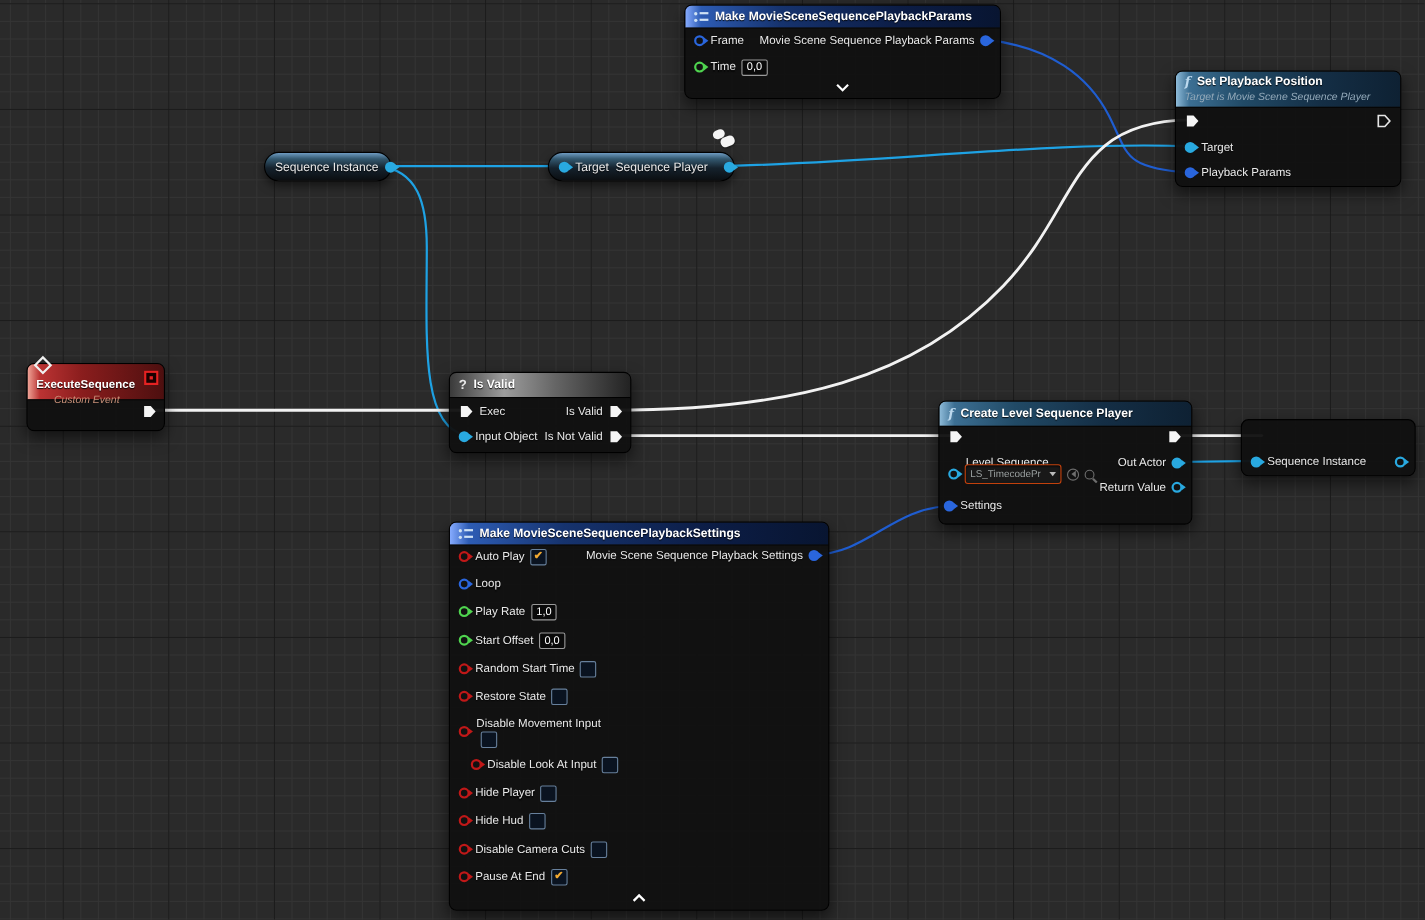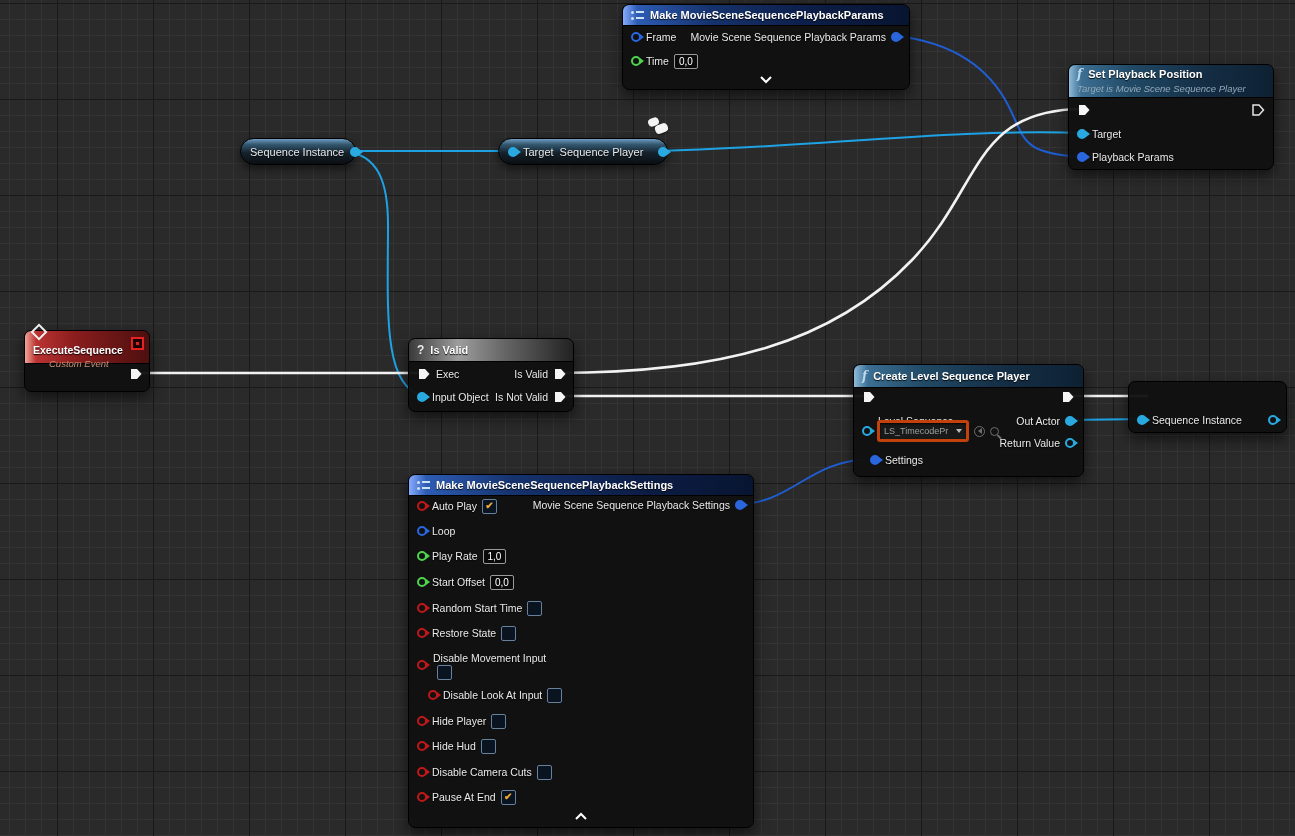--- a/index.html
+++ b/index.html
@@ -70,21 +70,21 @@
         display:flex;align-items:center;justify-content:center;
         color:#f0a830;font-size:10px;font-weight:bold;line-height:1;}
   .chev{position:absolute;left:50%;transform:translateX(-50%);}
   
   .pill{position:absolute;height:27px;border-radius:14px;border:1px solid #000;
         background:linear-gradient(180deg,#6f9cc2 0%,#33586f 22%,#15222d 55%,#0b0e11 100%);
         box-shadow:0 4px 9px rgba(0,0,0,0.5);display:flex;align-items:center;
         padding:0 9px;gap:6px;box-sizing:border-box;}
   .pill .plabel{font-size:11px;}
   
-  .dropdown{height:16px;width:78px;background:#191919;border:3px solid #c2410c;border-radius:3px;
+  .dropdown{height:16px;width:78px;background:#191919;border:1px solid #c2410c;border-radius:3px;
         color:#9aa0a0;font-size:9px;display:flex;align-items:center;justify-content:space-between;
         padding:0 4px;box-shadow:inset 0 1px 2px rgba(0,0,0,0.8);}
   .dd-caret{width:0;height:0;border-left:3.5px solid transparent;border-right:3.5px solid transparent;
         border-top:4px solid #bbb;}
   .icon-use{width:11px;height:11px;border:1.5px solid #6e6e6e;border-radius:50%;box-sizing:border-box;
         display:flex;align-items:center;justify-content:center;}
   .icon-use::after{content:'';border-right:4px solid #6e6e6e;border-top:3px solid transparent;border-bottom:3px solid transparent;}
   .icon-mag{position:relative;width:9px;height:9px;border:1.5px solid #6e6e6e;border-radius:50%;box-sizing:border-box;}
   .icon-mag::after{content:'';position:absolute;width:5px;height:1.5px;background:#6e6e6e;
         transform:rotate(45deg);left:6px;top:8px;}
@@ -254,21 +254,21 @@
     <span class="icon-mag"></span>
   </div>
   <div class="prow right" style="right:8px;top:48px;">
     <span class="plabel">Out Actor</span>
     <span class="pin c-obj filled"></span>
   </div>
   <div class="prow right" style="right:8px;top:70px;">
     <span class="plabel">Return Value</span>
     <span class="pin c-obj"></span>
   </div>
-  <div class="prow" style="left:16px;top:87px;align-items:center;">
+  <div class="prow" style="left:4px;top:87px;align-items:center;">
     <span class="pin c-struct filled"></span>
     <span class="plabel">Settings</span>
   </div>
 </div>
 
 <div class="node" style="left:1128px;top:381px;width:157px;height:50px;">
   <div class="prow" style="left:8px;top:30px;width:141px;">
     <span class="pin c-obj filled"></span>
     <span class="plabel" style="flex:1;">Sequence Instance</span>
     <span class="pin c-obj"></span>

